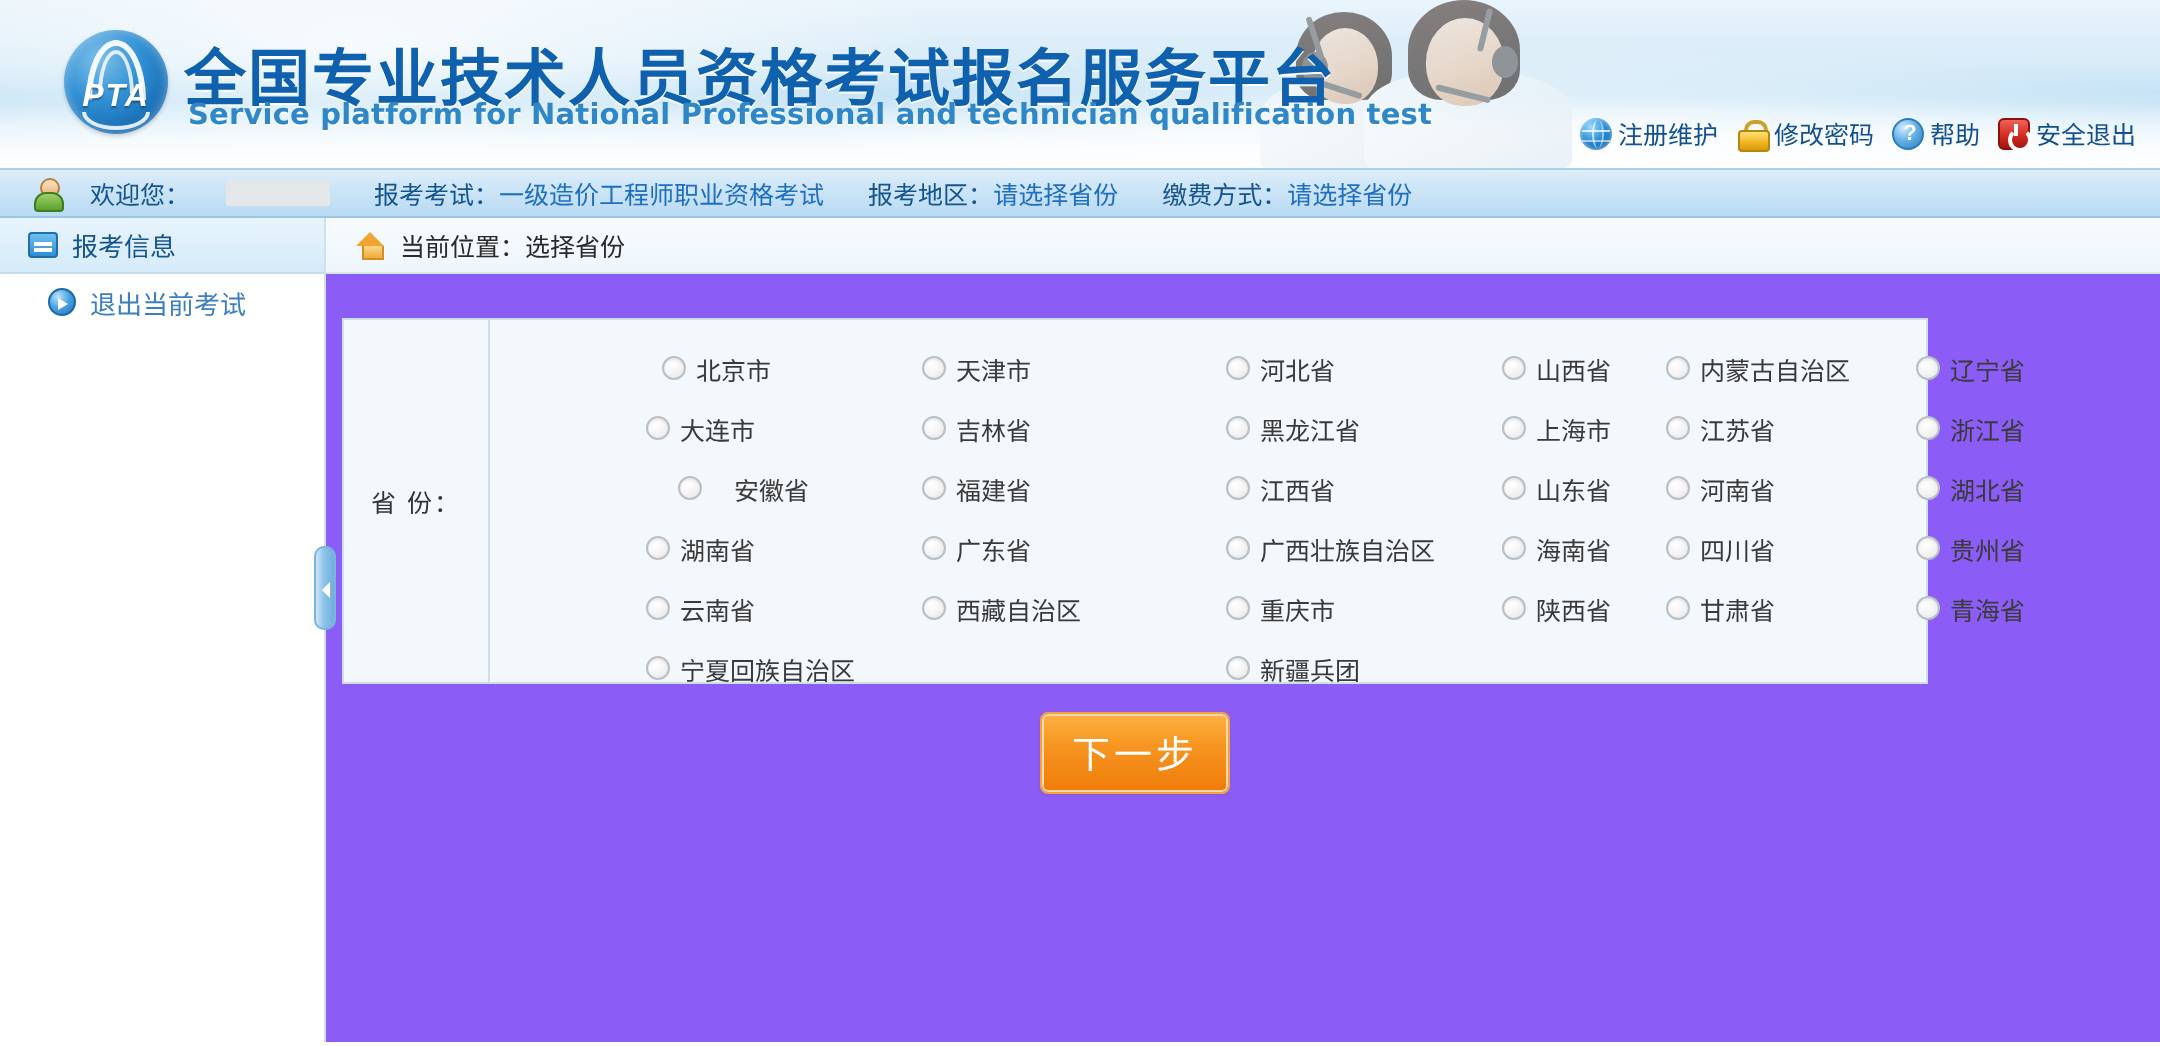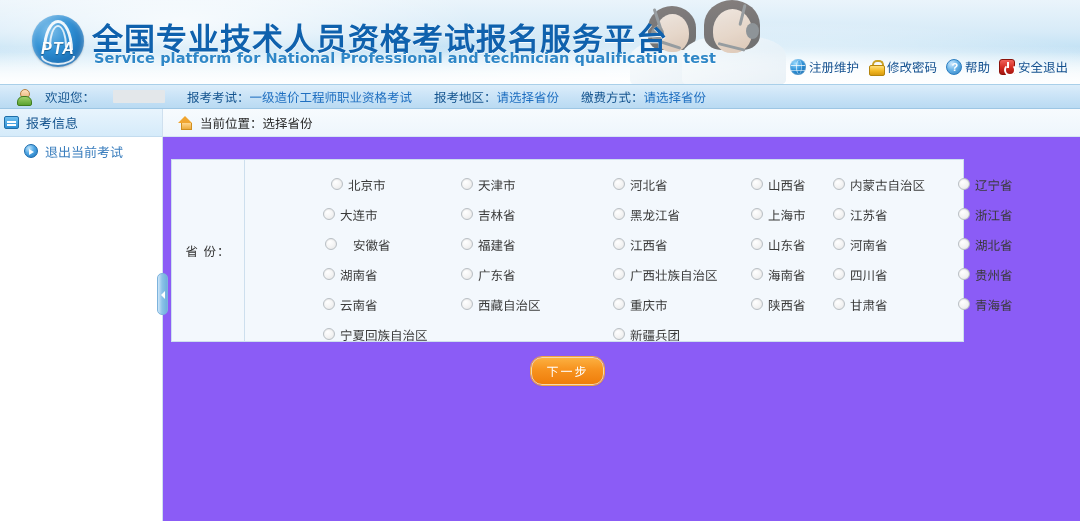--- a/index.html
+++ b/index.html
@@ -220,21 +220,21 @@
 
   .sidebar {
     position:relative;
     width:163px; flex:0 0 163px;
     background:#ffffff;
     border-right:1px solid #cfe0ef;
   }
   .side-item {
     position:relative;
     height:28px; display:flex; align-items:center;
-    padding-left:4px; gap:7px;
+    padding-left:14px; gap:7px;
     font-size:13px; color:#1b5e9c;
     cursor:pointer;
   }
   .side-item.primary {
     background: linear-gradient(to bottom,#e8f4fd 0%, #d5ebfa 100%);
     border-bottom:1px solid #c3dcef;
     color:#15548e; font-weight:normal;
   }
   .side-item.sub { padding-left:24px; color:#3c7fbe; }
   .ico-doc {
@@ -339,29 +339,29 @@
     border:1px solid #b9bfc4;
     box-shadow: inset 0 1px 1px rgba(0,0,0,.06);
   }
 
   
   .next-wrap {
     position:absolute; left:8px; top:248px; width:793px;
     display:flex; justify-content:center;
   }
   .btn-next {
-    font-size:12px; color:#ffffff; font-weight:normal;
+    font-size:19px; color:#ffffff; font-weight:normal;
     padding:4px 14px 5px 14px;
     background: linear-gradient(to bottom,#fcb040 0%, #f79420 42%, #ef7d0b 100%);
     border:1px solid #f6d9a8;
     outline:1px solid #f3a33c;
     box-shadow: 0 1px 2px rgba(0,0,0,.12);
     cursor:pointer;
     letter-spacing:2px;
-    border-radius:11px;
+    border-radius:3px;
   }
 </style>
 </head>
 <body>
 
 <div id="page">
 
   <div class="header">
     <div class="hdr-wash"></div>
 
@@ -501,21 +501,21 @@
                 <label class="pitem" style="left: 588px;">
                   <span class="radio"></span>
                   <span>江苏省</span>
                 </label>
                 <label class="pitem" style="left: 713px;">
                   <span class="radio"></span>
                   <span>浙江省</span>
                 </label>
               </div>
               <div class="prow">
-                <label class="pitem" style="left: 80px; gap: 16px;">
+                <label class="pitem" style="left: 94px; gap: 16px;">
                   <span class="radio"></span>
                   <span>安徽省</span>
                 </label>
                 <label class="pitem" style="left: 216px;">
                   <span class="radio"></span>
                   <span>福建省</span>
                 </label>
                 <label class="pitem" style="left: 368px;">
                   <span class="radio"></span>
                   <span>江西省</span>

